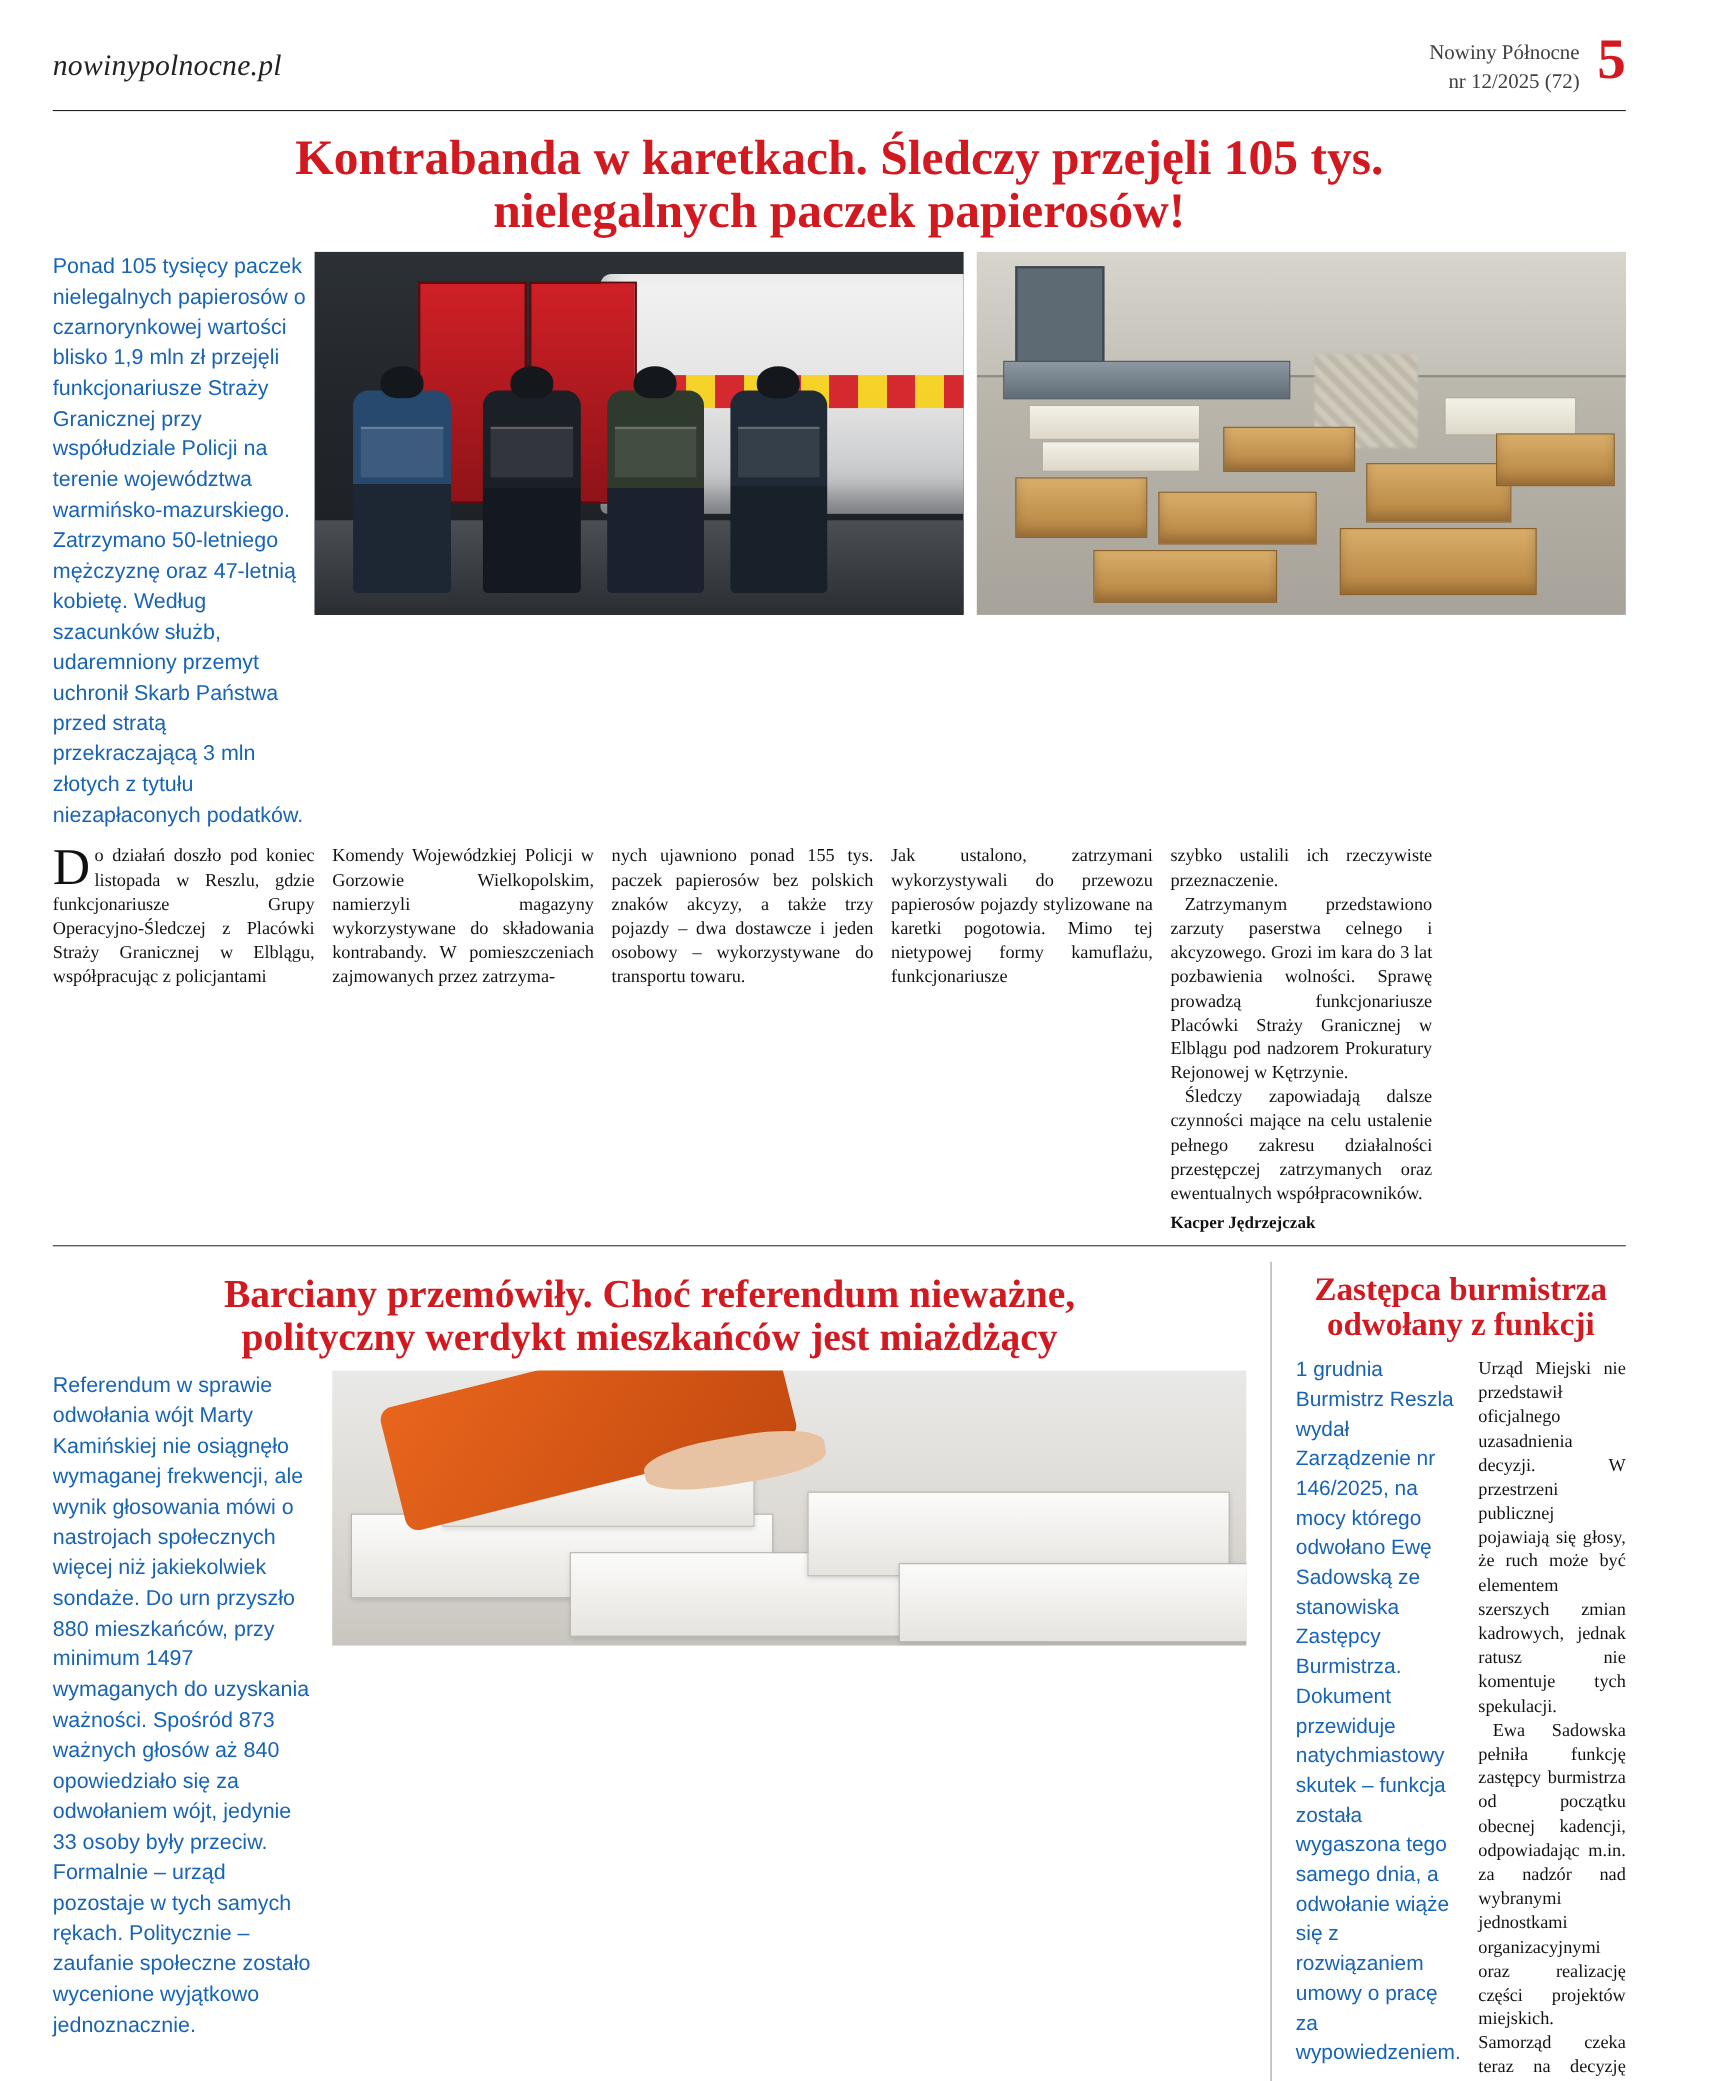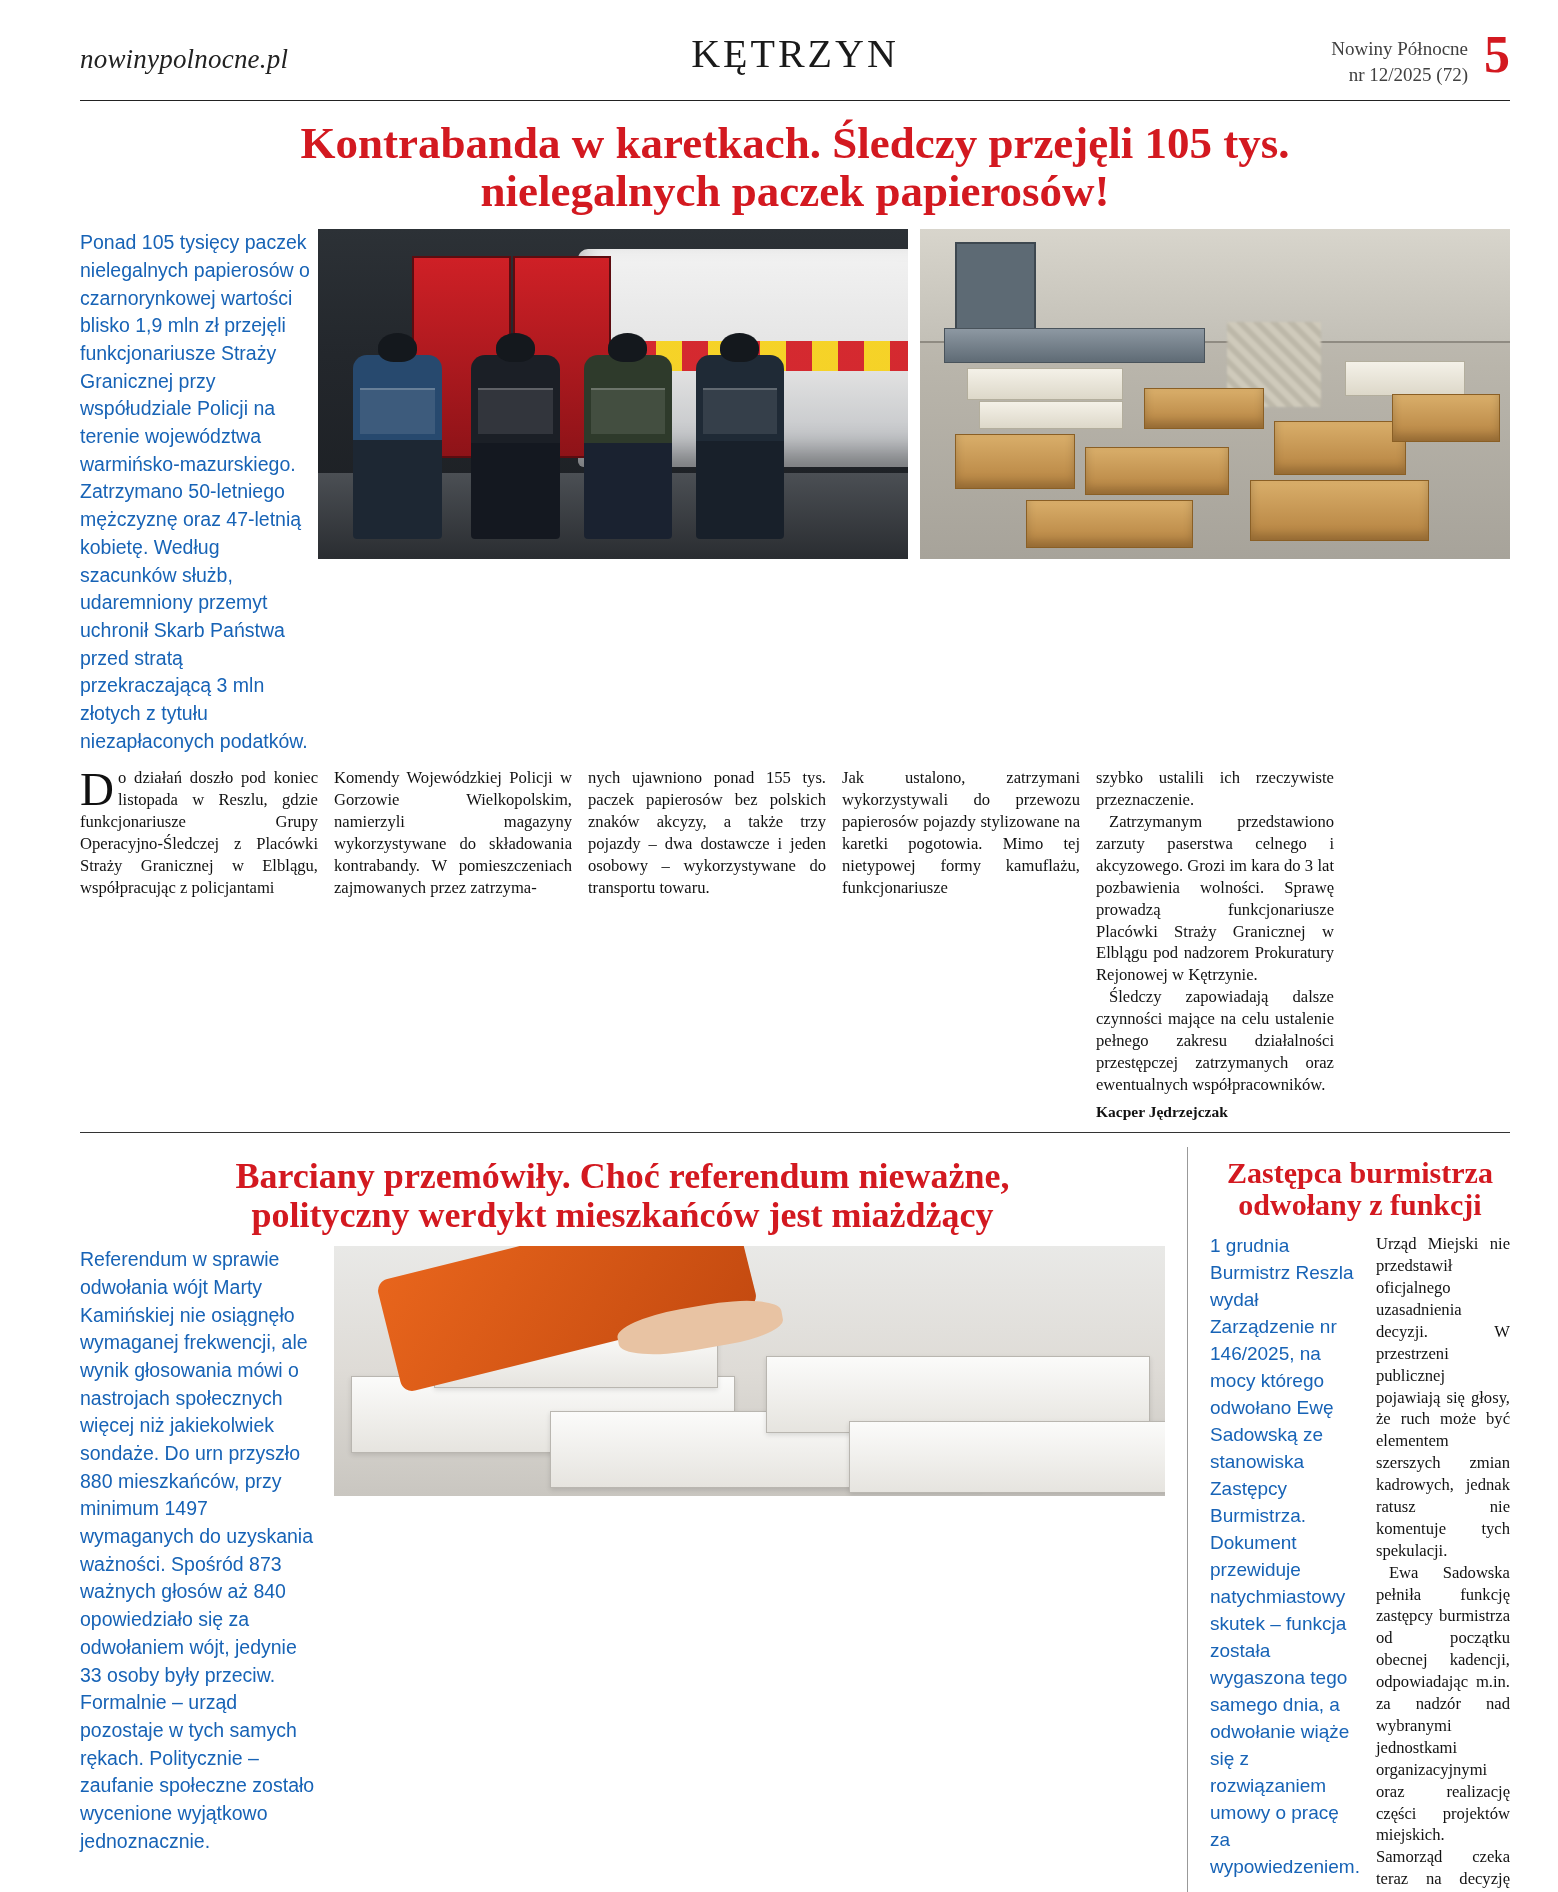--- a/index.html
+++ b/index.html
@@ -9,21 +9,20 @@
     font-family:"Liberation Serif", serif;
     color:#111;
     position:relative;
     overflow:hidden;
   }
   .page{
     width:1526px; height:1892px;
     position:relative;
     padding:0;
     box-sizing:border-box;
-    margin-left:32px;
   }
 
   
   .masthead{
     position:relative;
     height:96px;
     padding:28px 48px 0 48px;
     box-sizing:border-box;
     display:flex;
     align-items:flex-start;
@@ -273,21 +272,20 @@
     gap:16px;
   }
 </style>
 </head>
 <body>
 
 <div class="page">
 
   <div class="masthead">
     <div class="site">nowinypolnocne.pl</div>
-    <div class="section-title">KĘTRZYN</div>
     <div class="issue">
       <div class="lines">
         <div>Nowiny Północne</div>
         <div>nr 12/2025 (72)</div>
       </div>
       <div class="pagenum">5</div>
     </div>
   </div>
   <div class="rule-top"></div>
 

